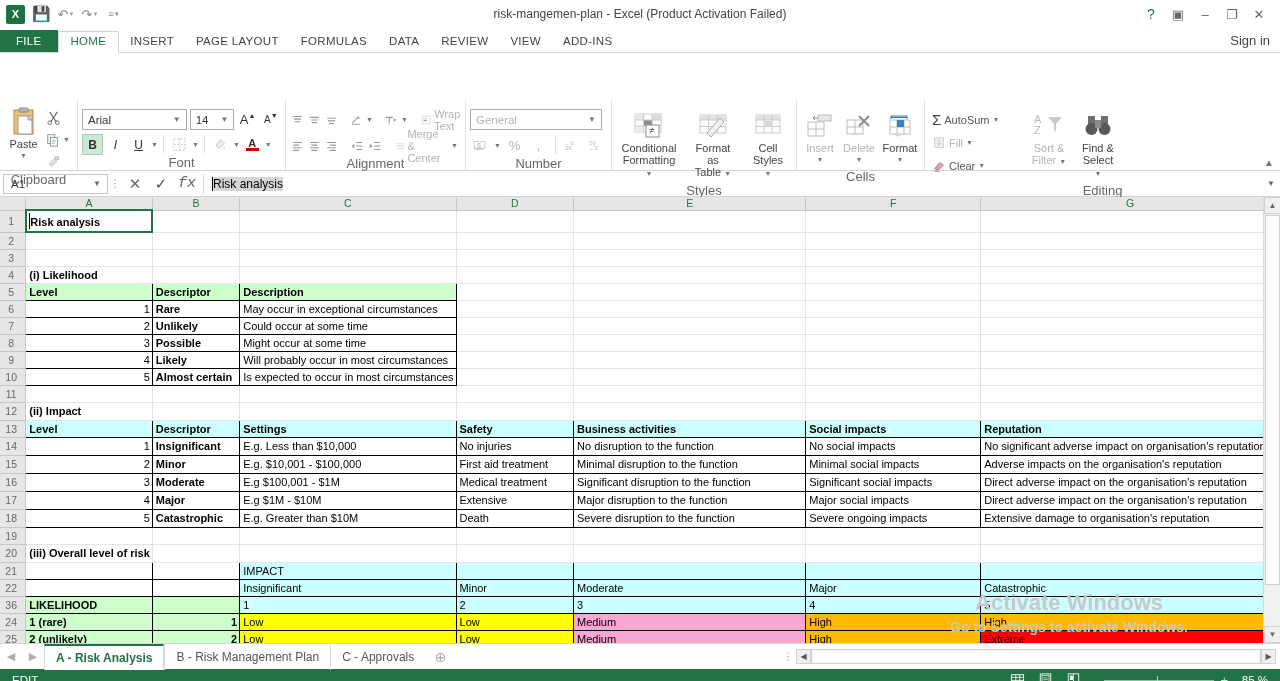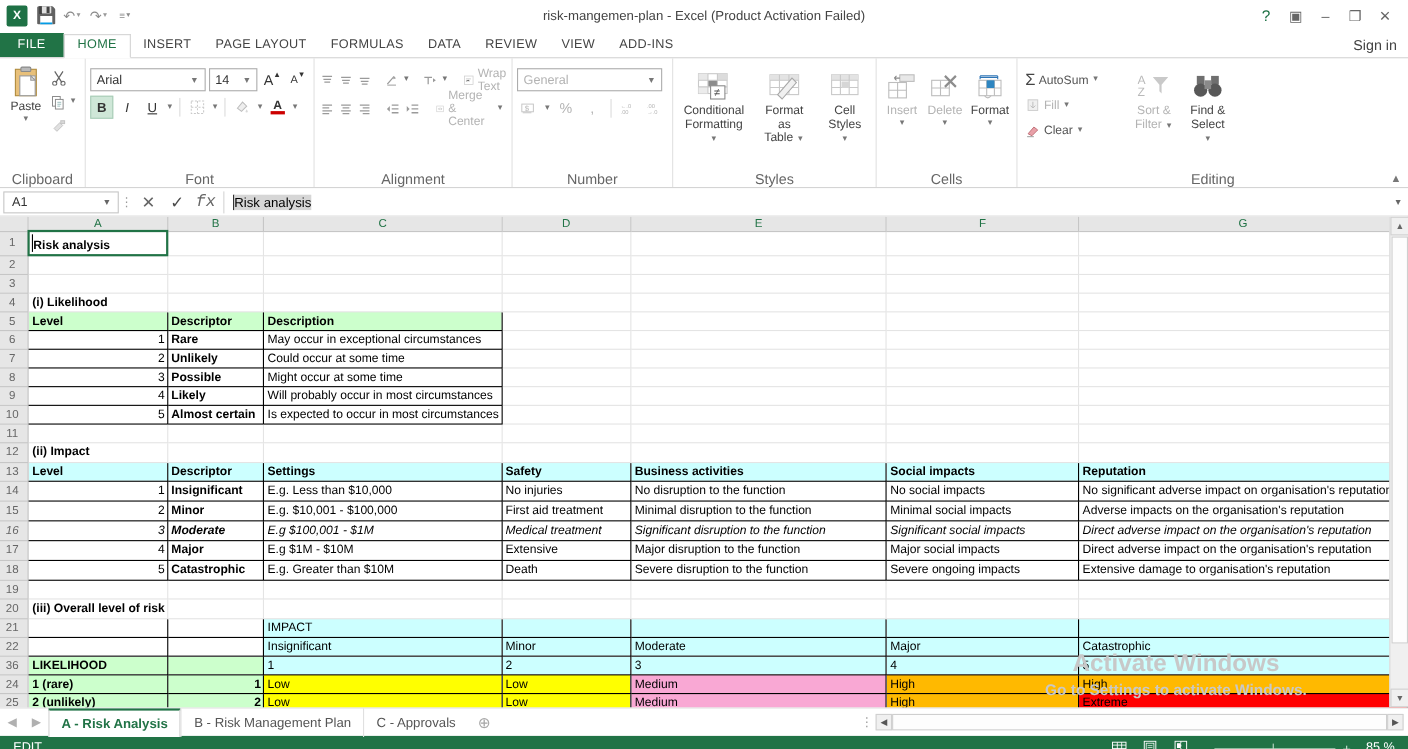--- a/index.html
+++ b/index.html
@@ -58,21 +58,21 @@
                 border: 1px solid #d4d4d4; border-bottom: 1px solid #fff;
                 position: relative; top: 1px; z-index: 3; padding: 3px 12px 5px 12px;}
   .signin { margin-left: auto; font-size: 13px; color: #444; padding: 4px 10px; }
 
   
   #ribbon {
     height: 119px; background: #fff; border-top: 1px solid #d4d4d4;
     border-bottom: 1px solid #d4d4d4; display: flex; position: relative;
   }
   .grp { position: relative; display: flex; flex-direction: column;
-         padding: 3px 0 0 0; border-right: 1px solid #e2e2e2; }
+         padding: 3px 0 0 0; border-right: 1px solid #e2e2e2; margin-top: 47px; }
   .grp-body { flex: 1; display: flex; padding: 0 4px; }
   .grp-name { height: 15px; text-align: center; font-size: 13px;
               color: #666; padding-bottom: 2px; position: relative; }
 
   .bigbtn { display: flex; flex-direction: column; align-items: center;
             justify-content: flex-start; padding: 3px 5px; font-size: 11px;
             color: #444; text-align: center; line-height: 12px; width: 54px; }
   .bigbtn .ic { height: 32px; display: flex; align-items: center; }
   .smbtn { display: flex; align-items: center; gap: 3px; font-size: 11px;
            color: #555; padding: 2px 3px; height: 21px; }
@@ -794,21 +794,21 @@
         <tr style="height: 18px;">
           <th class="rowhdr">15</th>
           <td class="cell right bx">2</td>
           <td class="cell b bx">Minor</td>
           <td class="cell gray-t bx">E.g. $10,001 - $100,000</td>
           <td class="cell gray-t bx">First aid treatment</td>
           <td class="cell gray-t bx">Minimal disruption to the function</td>
           <td class="cell gray-t bx">Minimal social impacts</td>
           <td class="cell gray-t bx">Adverse impacts on the organisation's reputation</td>
         </tr>
-        <tr style="height: 18px; font-style: italic;">
+        <tr style="height: 18px;">
           <th class="rowhdr">16</th>
           <td class="cell right bx">3</td>
           <td class="cell b bx">Moderate</td>
           <td class="cell gray-t bx">E.g $100,001 - $1M</td>
           <td class="cell gray-t bx">Medical treatment</td>
           <td class="cell gray-t bx">Significant disruption to the function</td>
           <td class="cell gray-t bx">Significant social impacts</td>
           <td class="cell gray-t bx">Direct adverse impact on the organisation's reputation</td>
         </tr>
         <tr style="height: 18px;">

